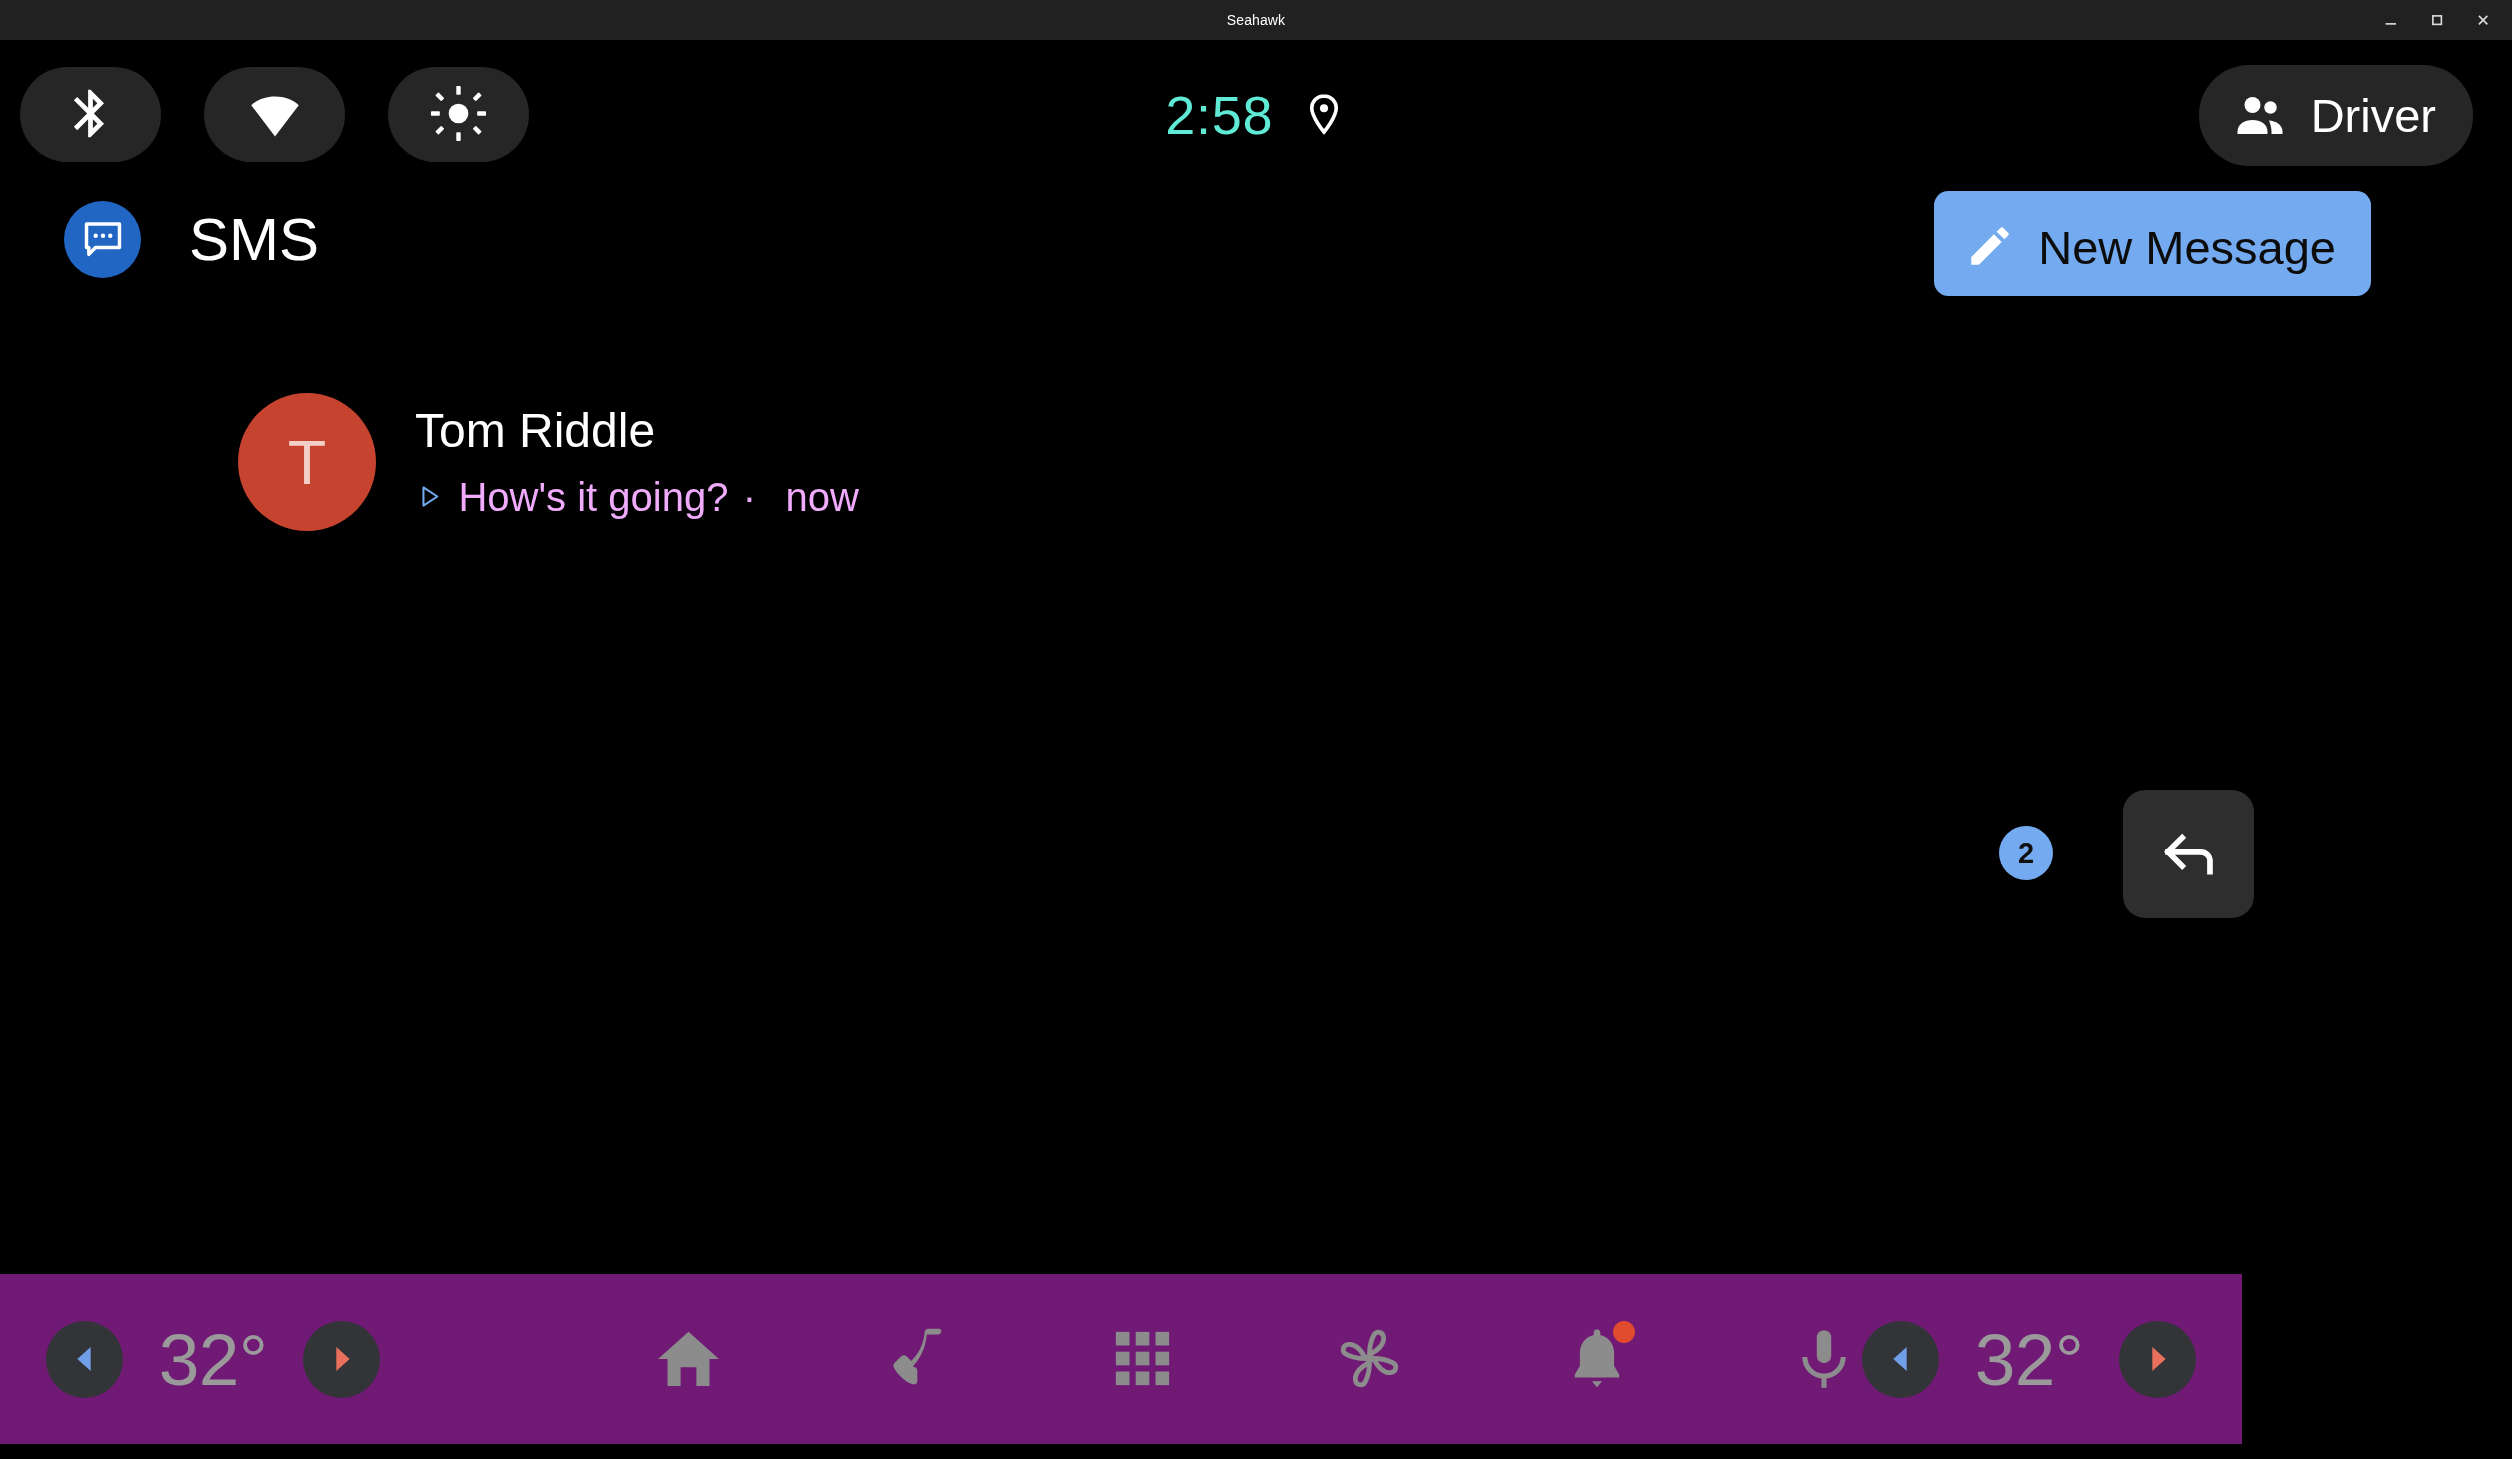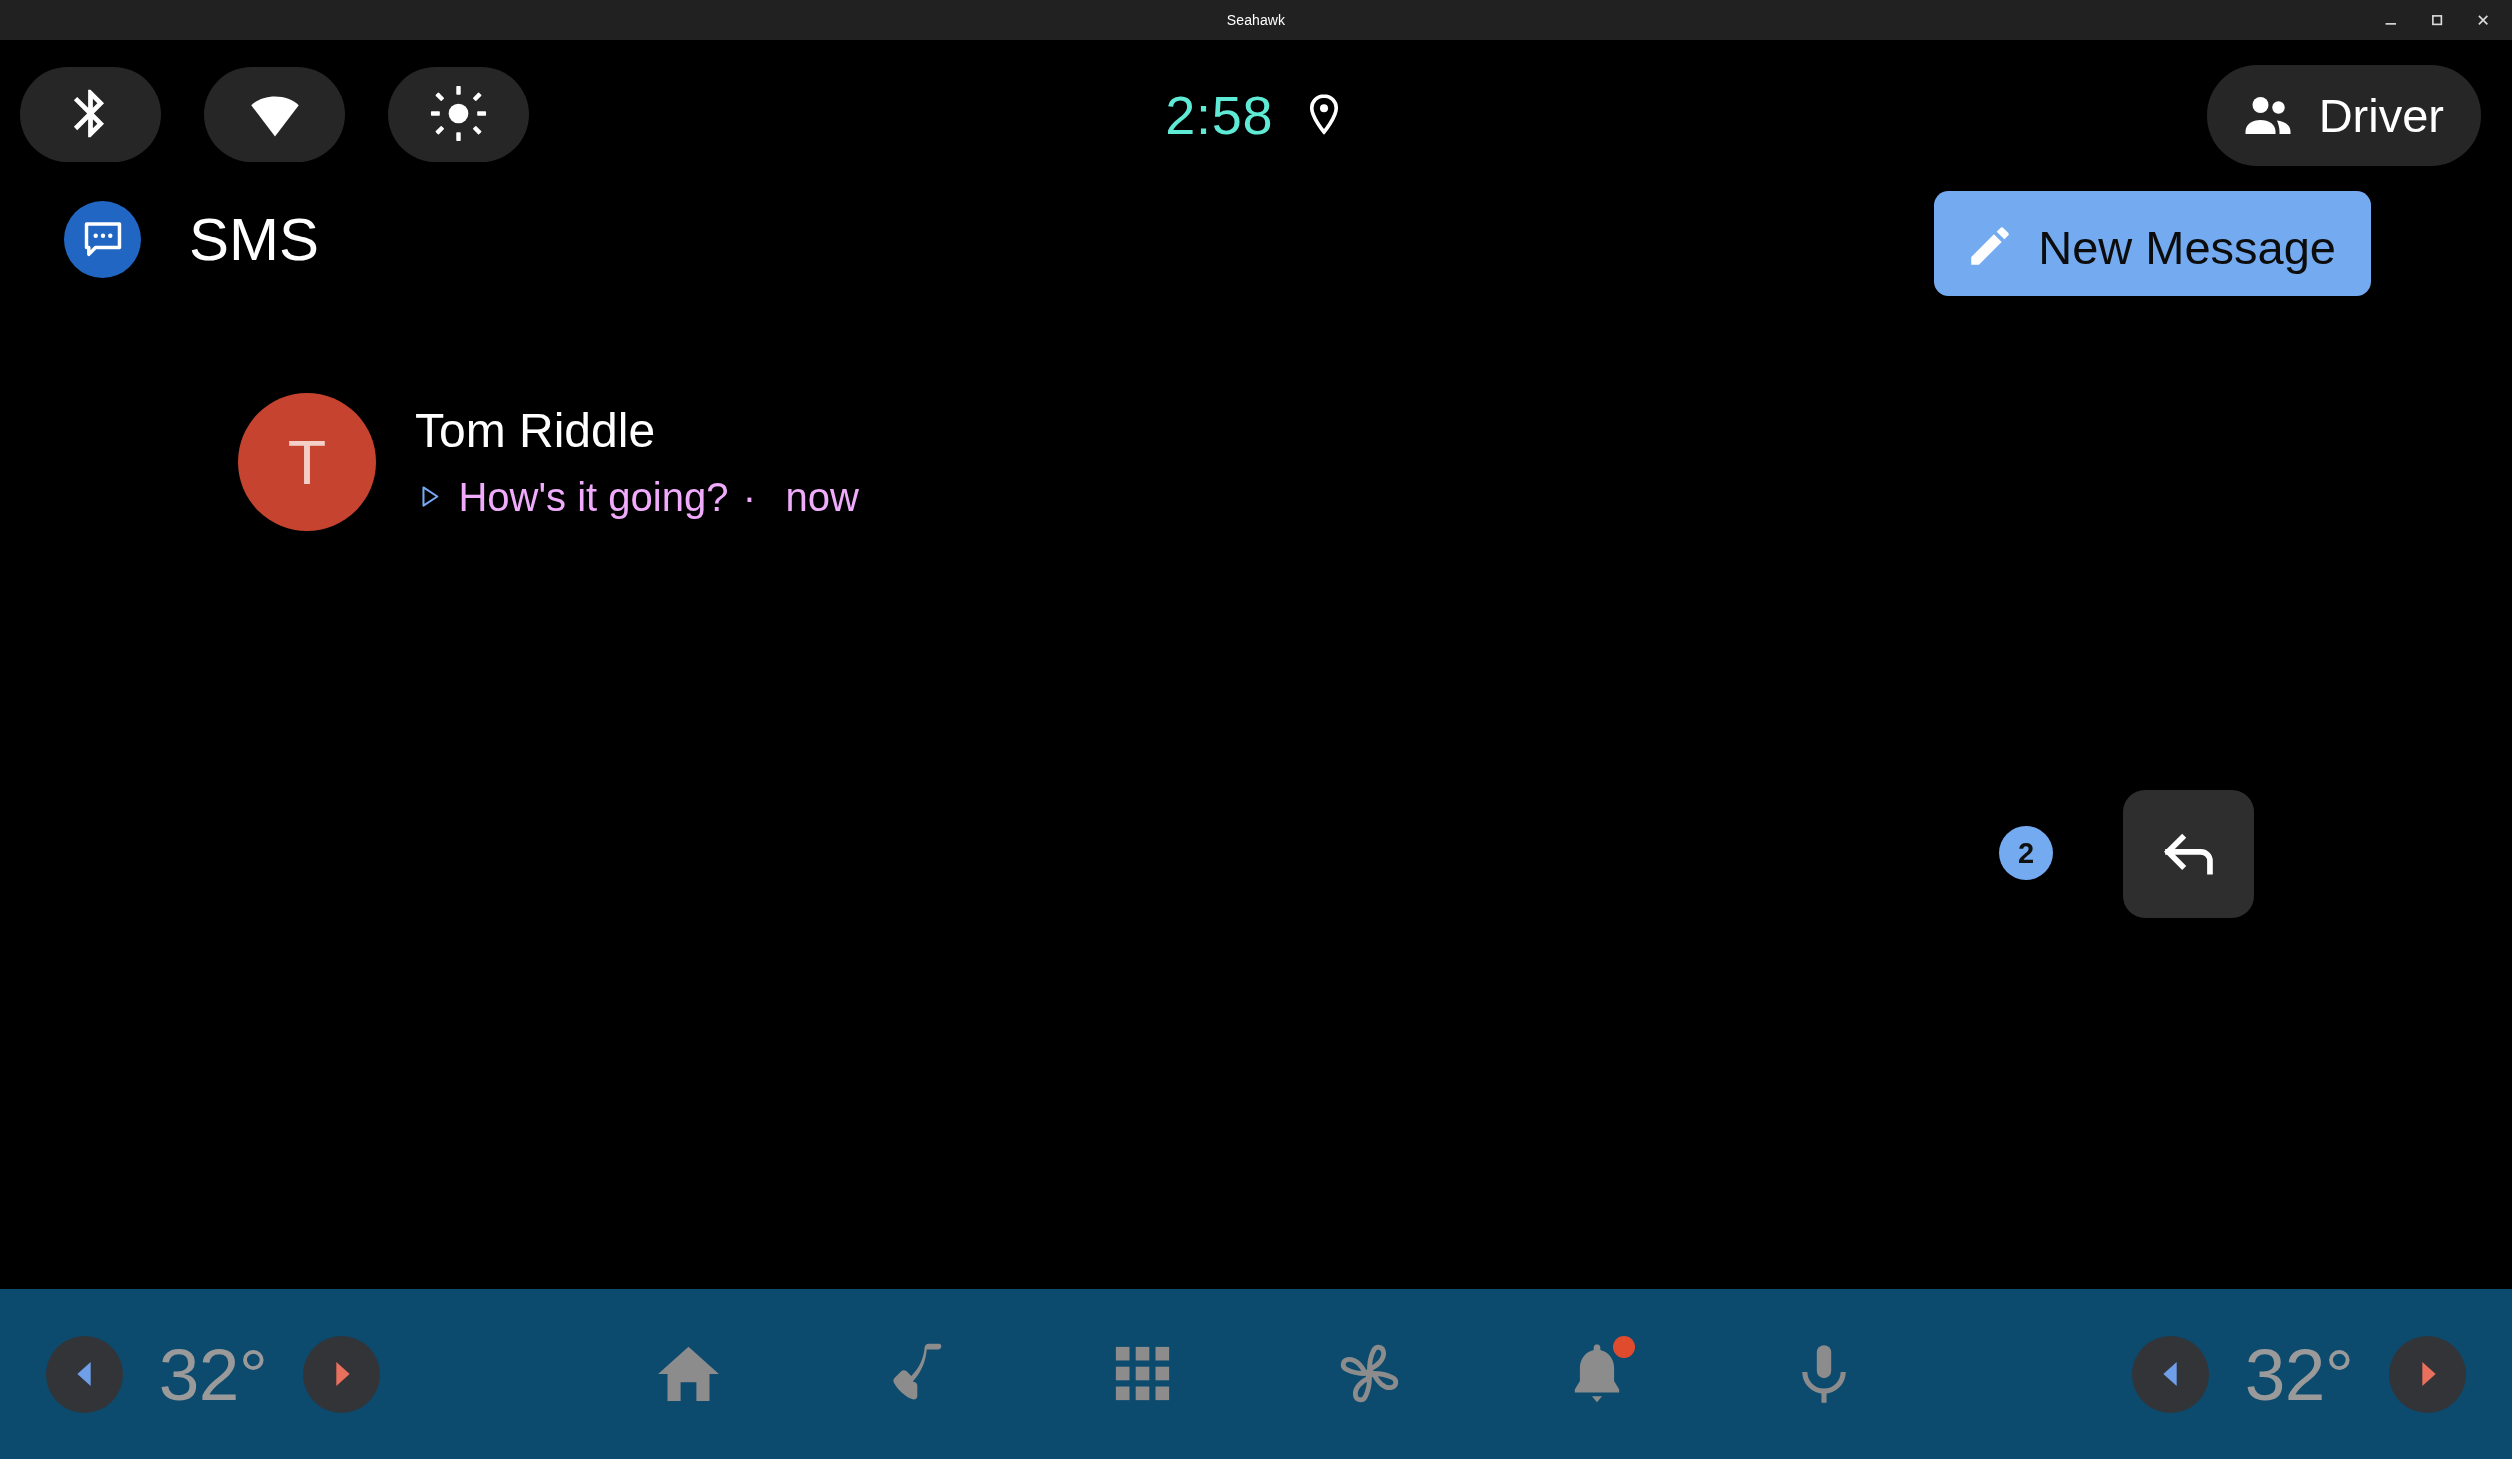--- a/index.html
+++ b/index.html
@@ -46,21 +46,21 @@
 
   .clockgroup{
     position:absolute; top:27.4px; left:0; width:2512px; height:95px;
     display:flex; align-items:center; justify-content:center; gap:27.4px;
   }
   .clock-text{
     color:#5eead4; font-size:54px; font-weight:400; letter-spacing:0.7px;
   }
 
   .driver-pill{
-    position:absolute; top:25px; right:31px;
+    position:absolute; top:25px; right:39px;
     height:101px; border-radius:50px; background:#262626;
     display:flex; align-items:center; gap:21px;
     padding:0 37px 0 31px;
   }
   .driver-label{ color:#fff; font-size:47px; }
 
   
   .app-header{
     position:absolute; top:196px; left:0; width:2512px; height:124px;
   }
@@ -118,22 +118,22 @@
   }
   .reply-btn{
     position:absolute; left:2123px; top:405px;
     width:131px; height:128px; border-radius:22px;
     background:#2e2e2e;
     display:flex; align-items:center; justify-content:center;
   }
 
   
   .bottombar{
-    position:absolute; bottom:0; left:0; width:2512px; height:170px;
-    background:#0c4a6e;
+    position:absolute; bottom:15px; left:0; width:2242px; height:170px;
+    background:#701a75;
   }
   .temp-group{
     position:absolute; top:30px; height:111px;
     display:flex; align-items:center; gap:0px;
   }
   .temp-group.left{ left:46px; }
   .temp-group.right{ right:46px; }
   .temp-arrow{
     width:77px; height:77px; border-radius:39px; background:#333438;
     display:flex; align-items:center; justify-content:center;

